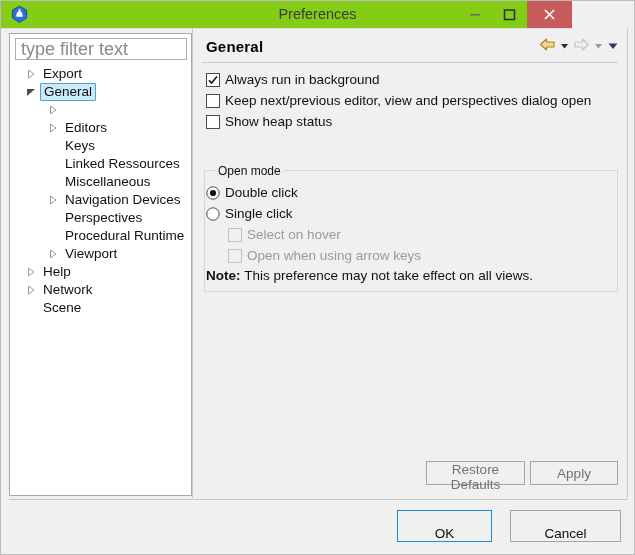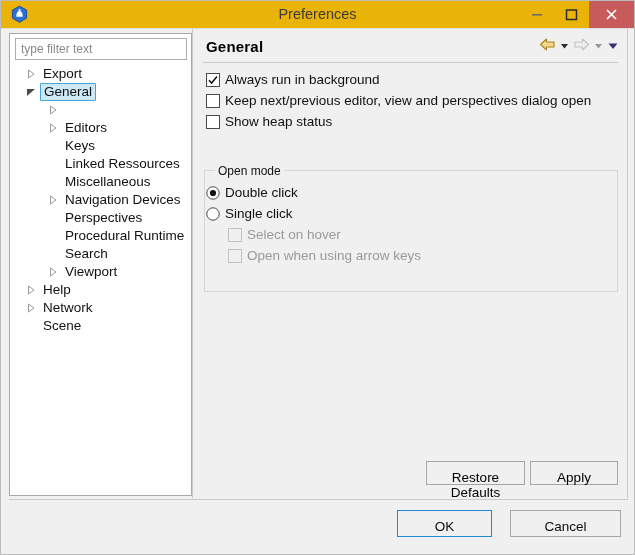--- a/index.html
+++ b/index.html
@@ -18,23 +18,23 @@
     background: #f0f0f0;
     box-sizing: border-box;
     border: 1px solid #bcbcbc;
     overflow: hidden;
   }
 
   
   #titlebar {
     position: absolute;
     left: 0; top: 0;
-    width: 633px;
+    width: 571px;
     height: 27px;
-    background: #eab308;
+    background: #84cc16;
     border-bottom: 1px solid #dedede;
   }
   #app-icon {
     position: absolute;
     left: 9px; top: 4px;
     width: 19px; height: 19px;
   }
   #title-text {
     position: absolute;
     left: 0; top: 0;
@@ -82,21 +82,21 @@
   }
   #filter-input {
     position: absolute;
     left: 5px; top: 4px;
     width: 172px;
     height: 22px;
     box-sizing: border-box;
     border: 1px solid #adadad;
     background: #ffffff;
     font-family: "Liberation Sans", sans-serif;
-    font-size: 12px;
+    font-size: 18px;
     color: #1a1a1a;
     padding: 0 5px;
     outline: none;
   }
   #filter-input::placeholder { color: #8a8a8a; opacity: 1; }
   #tree-items {
     position: absolute;
     left: 0; top: 31px;
     width: 181px;
     text-align: right;
@@ -230,22 +230,22 @@
 
   
   .pane-btn {
     position: absolute;
     height: 24px;
     box-sizing: border-box;
     background: #f0f0f0;
     border: 1px solid #a5a5a5;
     font-family: "Liberation Sans", sans-serif;
     font-size: 13.5px;
-    color: #000000;
-    padding: 8px;
+    color: #737373;
+    padding: 0;
     cursor: default;
   }
   #btn-restore { right: 102px; top: 432px; width: 99px; }
   #btn-apply   { right: 9px;   top: 432px; width: 88px; }
 
   
   #footer-sep {
     position: absolute;
     left: 8px; top: 498px;
     width: 619px;
@@ -255,21 +255,21 @@
   .footer-btn {
     position: absolute;
     top: 509px;
     height: 27px;
     box-sizing: border-box;
     background: #f0f0f0;
     border: 1px solid #a5a5a5;
     font-family: "Liberation Sans", sans-serif;
     font-size: 13.5px;
     color: #0b0b0b;
-    padding: 8px;
+    padding: 15px;
     cursor: default;
   }
   #btn-ok {
     right: 142px;
     width: 95px;
     border: 1px solid #1e8ad6;
     box-shadow: inset 0 0 0 1px #f0f0f0;
   }
   #btn-cancel { right: 13px; width: 111px; }
 </style>
@@ -350,23 +350,20 @@
             </svg></span>
           <span class="tlabel">Navigation Devices</span>
         </div>
         <div class="tree-row lvl1">
           <span class="tlabel">Perspectives</span>
         </div>
         <div class="tree-row lvl1">
           <span class="tlabel">Procedural Runtime</span>
         </div>
         <div class="tree-row lvl1">
-          <span class="tlabel">Search</span>
-        </div>
-        <div class="tree-row lvl1">
           <span class="twisty"><svg width="14" height="18" viewBox="0 0 14 18">
               <path d="M4.5 5 L10 9 L4.5 13 Z" fill="none" stroke="#9a9a9a" stroke-width="1"></path>
             </svg></span>
           <span class="tlabel">Viewport</span>
         </div>
         <div class="tree-row lvl0">
           <span class="twisty"><svg width="14" height="18" viewBox="0 0 14 18">
               <path d="M4.5 5 L10 9 L4.5 13 Z" fill="none" stroke="#9a9a9a" stroke-width="1"></path>
             </svg></span>
           <span class="tlabel">Help</span>
@@ -479,20 +476,24 @@
 
     <div class="opt-row disabled" style="top:218px;left:35px">
       <span class="boxglyph">
         <svg width="14" height="14" viewBox="0 0 14 14">
           <rect x="0.5" y="0.5" width="13" height="13" fill="#f0f0f0" stroke="#c2c2c2"></rect>
         </svg>
       </span>
       <span class="optlabel">Open when using arrow keys</span>
     </div>
 
+    <div id="note-row">
+      <span id="note-label">Note: </span>
+      <span id="note-text">This preference may not take effect on all views.</span>
+    </div>
 
     <button class="pane-btn" id="btn-restore">Restore Defaults</button>
     <button class="pane-btn" id="btn-apply">Apply</button>
   </div>
 
   <div id="footer-sep"></div>
   <button class="footer-btn" id="btn-ok">OK</button>
   <button class="footer-btn" id="btn-cancel">Cancel</button>
 
 </div>

